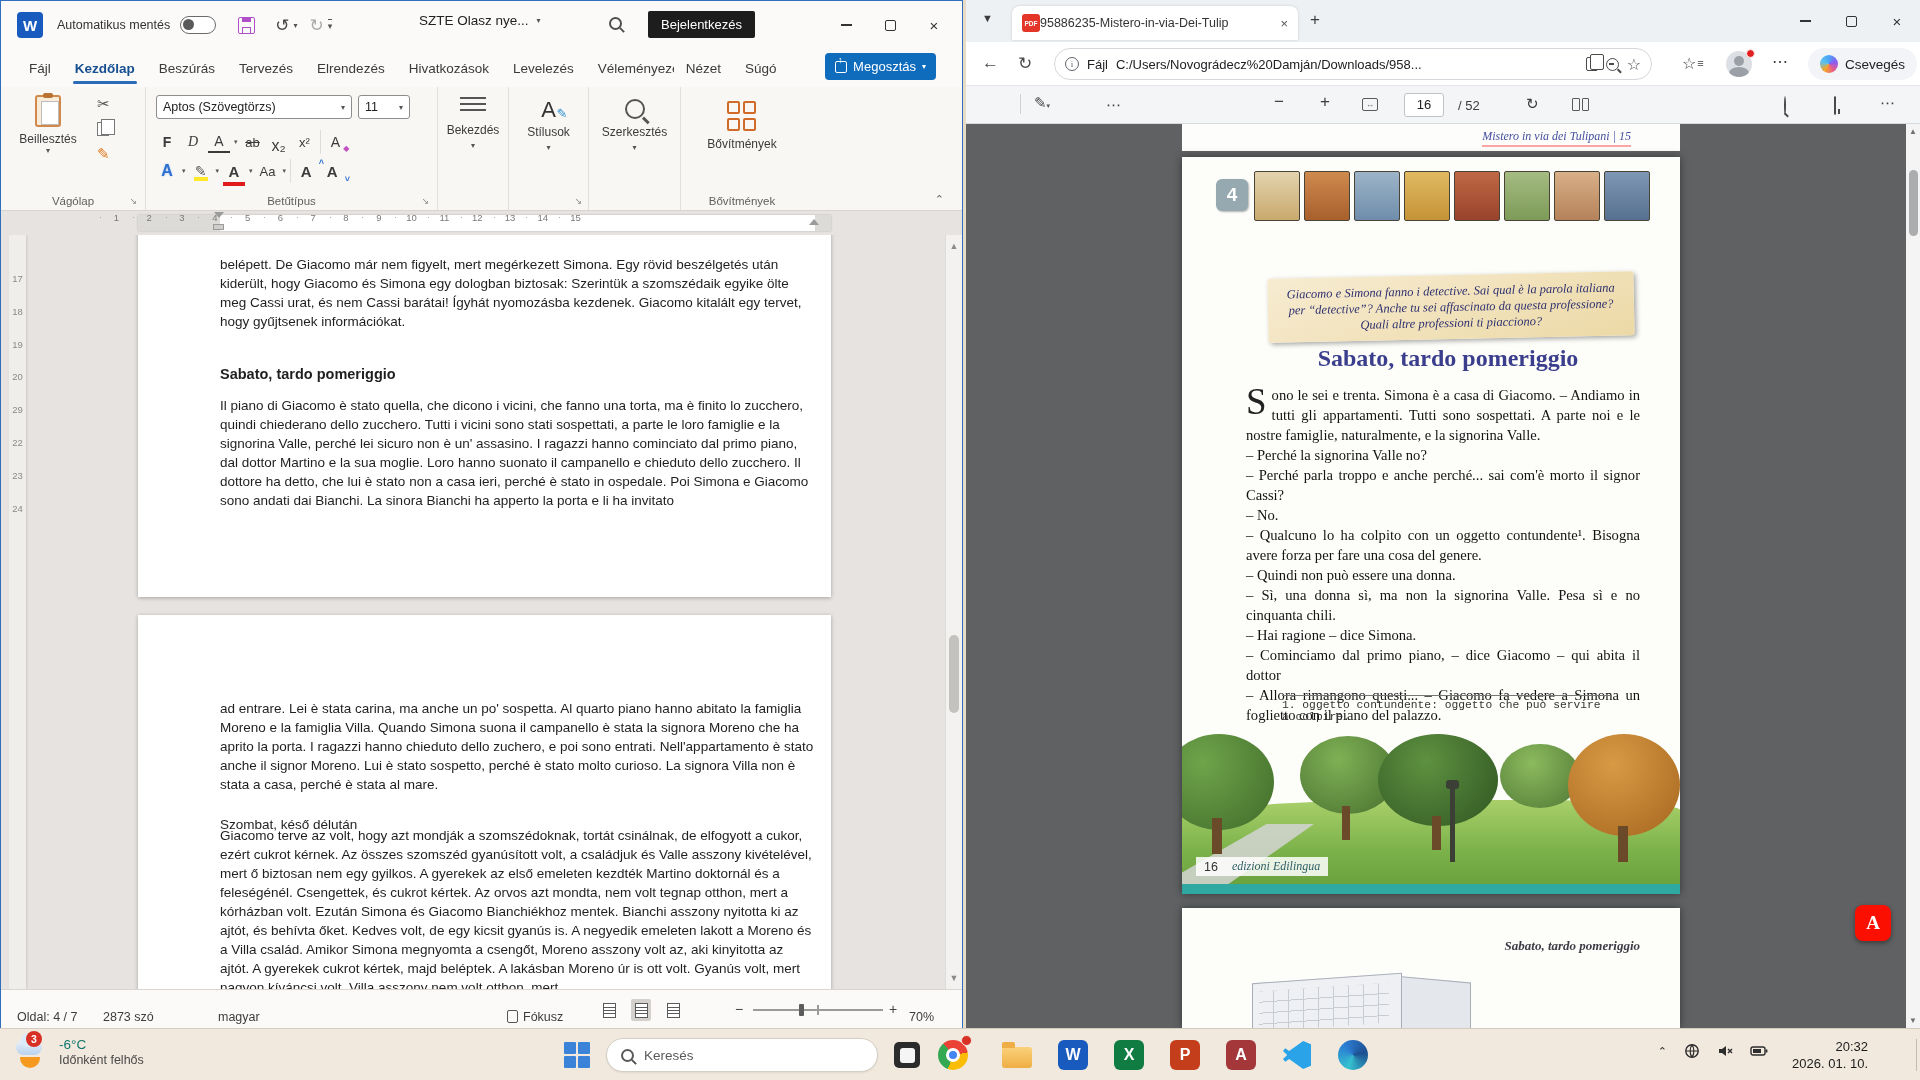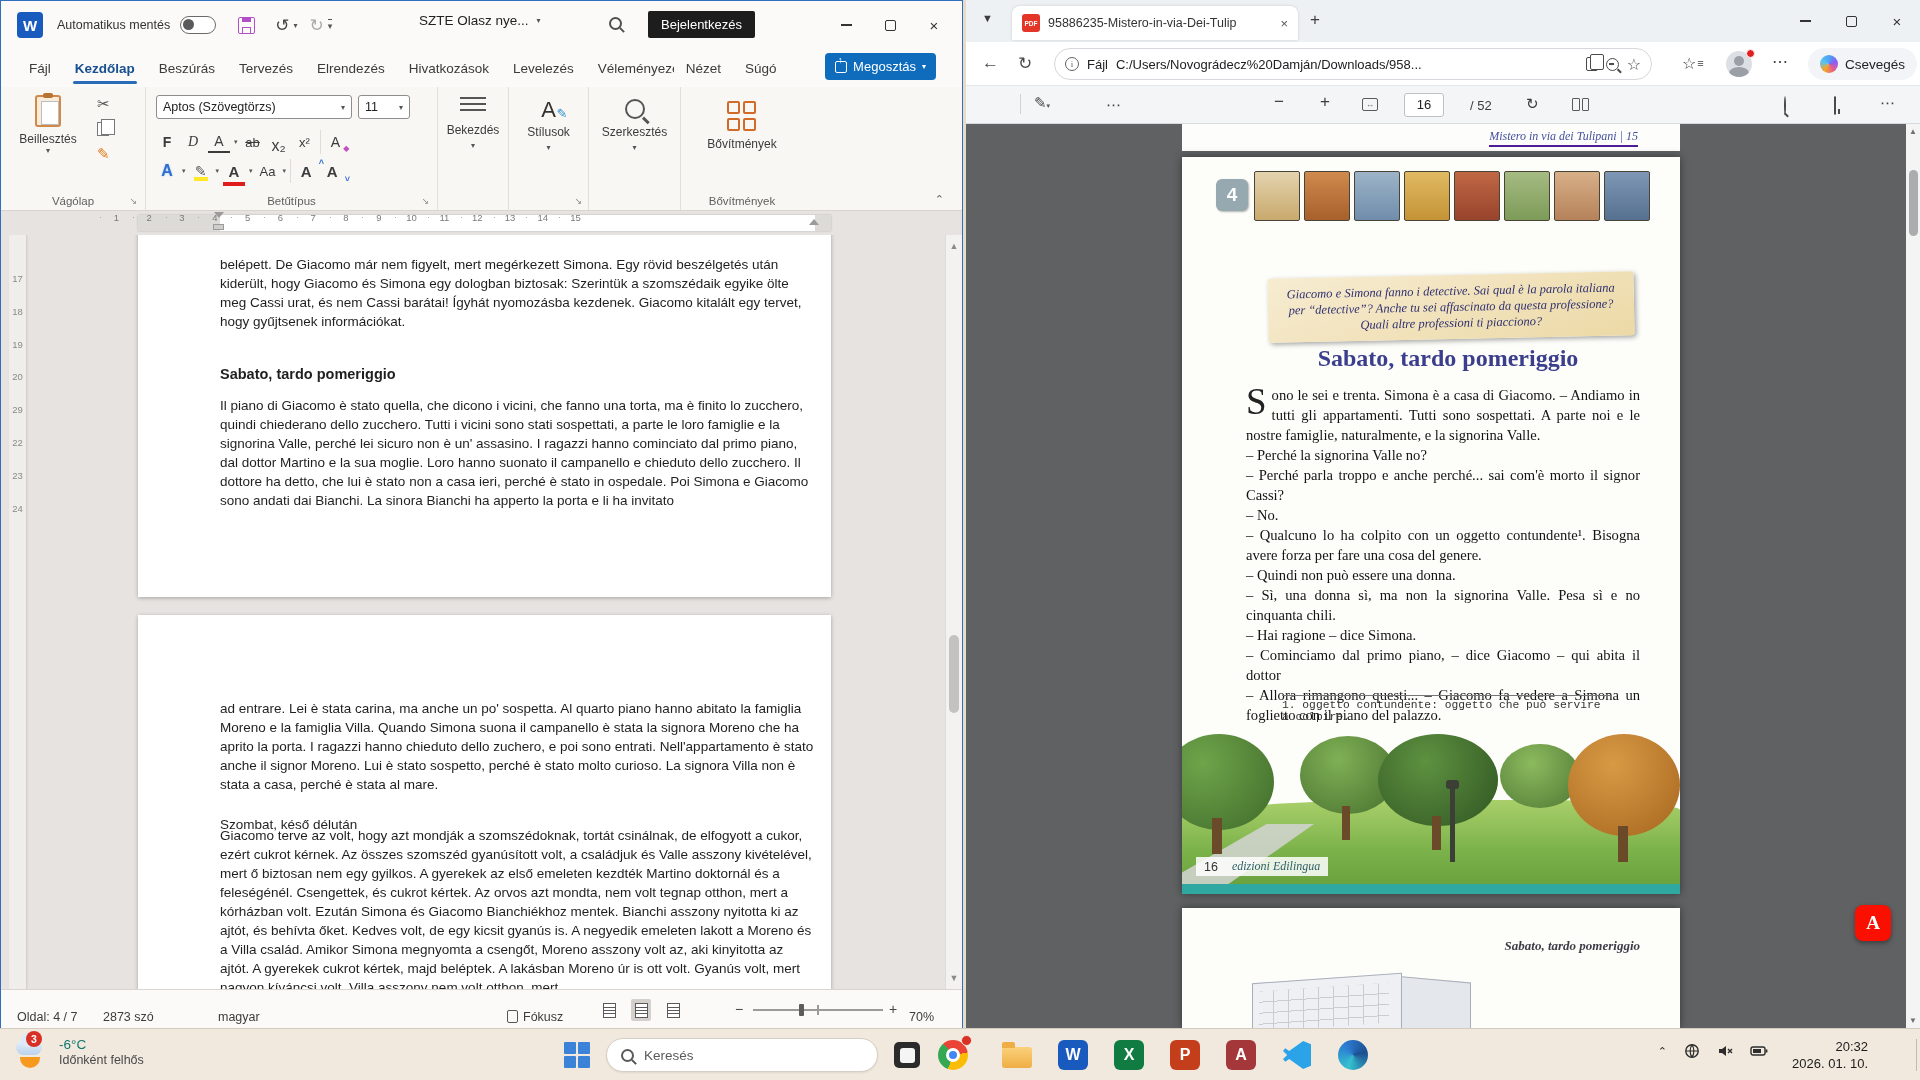--- a/index.html
+++ b/index.html
@@ -117,21 +117,21 @@
   .zoom-track { position:absolute; top:19px; left:752px; width:130px; height:2px; background:#9a9a98; }
   .zoom-tick { position:absolute; top:15px; left:816px; width:1.5px; height:10px; background:#9a9a98; }
   .zoom-thumb { position:absolute; top:14px; left:798px; width:5px; height:12px; background:#5c5c5c; border-radius:1px; }
   .zoom-pm { position:absolute; top:11px; font-size:14px; color:#444; }
 
   
   #edge-window { position:absolute; left:966px; top:0; width:954px; height:1028px; background:#eef1f4; }
   .e-tabstrip { height:42px; position:relative; background:#eef1f4; }
   .e-tabchev { position:absolute; left:16px; top:12px; font-size:11px; color:#3c3c3c; }
   .e-tab { position:absolute; left:46px; top:6px; width:286px; height:34px; background:#fff; border-radius:8px 8px 0 0;
-    box-shadow:0 0 3px rgba(0,0,0,.15); display:flex; align-items:center; padding:0 10px; gap:8px; }
+    box-shadow:0 0 3px rgba(0,0,0,.15); display:flex; align-items:center; padding:0 10px; gap:0; }
   .pdf-file-ic { width:18px; height:18px; background:#e33629; border-radius:3px; color:#fff; font-size:6.5px; font-weight:bold;
     display:flex; align-items:center; justify-content:center; }
   .e-tab-title { flex:1; font-size:12.5px; color:#333; white-space:nowrap; overflow:hidden; }
   .e-tab-x { font-size:13px; color:#555; }
   .e-newtab { position:absolute; left:344px; top:10px; font-size:17px; color:#3c3c3c; }
   .e-ctrls { position:absolute; right:0; top:0; height:42px; display:flex; }
   .e-ctrls > div { width:46px; display:flex; align-items:center; justify-content:center; color:#333; }
 
   .e-navbar { height:44px; background:#fff; position:relative; border-bottom:1px solid #e4e6e9; }
   .nav-ic { position:absolute; top:11px; font-size:17px; color:#4a4a4a; }
@@ -174,22 +174,22 @@
   .layout-ic { width:17px; height:13px; display:flex; gap:2px; }
   .layout-ic span { flex:1; border:1.4px solid #5a5a5a; border-radius:1px; }
   .pb-mag { width:13px; height:13px; border:1.8px solid #4a4a4a; border-radius:50%; position:relative; }
   .pb-mag::after { content:""; position:absolute; width:5px; height:1.8px; background:#4a4a4a; transform:rotate(45deg); right:-4px; bottom:-2px; }
   .pb-floppy { width:14px; height:14px; border:1.6px solid #4a4a4a; border-radius:2px; position:relative; }
   .pb-floppy::before { content:""; position:absolute; top:0; left:2.5px; right:2.5px; height:3.5px; background:#4a4a4a; }
   .pb-floppy::after { content:""; position:absolute; bottom:0; left:3px; right:3px; height:4.5px; border:1.4px solid #4a4a4a; border-bottom:none; }
 
   .e-viewport { position:relative; height:904px; background:#5f6163; overflow:hidden; }
   .pdf-sliver { position:absolute; left:216px; top:0; width:498px; height:27px; background:#fdfdfb; overflow:hidden; }
-  .sliver-text { position:absolute; right:42px; top:5px; font-family:"Liberation Serif",serif; font-style:italic;
-    font-size:12px; color:#44509e; border-bottom:2px solid #4c1d95; padding-bottom:1px; }
+  .sliver-text { position:absolute; right:49px; top:5px; font-family:"Liberation Serif",serif; font-style:italic;
+    font-size:12px; color:#44509e; border-bottom:2px solid #fca5a5; padding-bottom:1px; }
   .pdf-page16 { position:absolute; left:216px; top:33px; width:498px; height:737px; background:#fdfdfa;
     box-shadow:0 0 8px rgba(0,0,0,.45); overflow:hidden; }
   .chap-badge { position:absolute; left:34px; top:22px; width:32px; height:32px; background:#96a9b1; color:#fff;
     border-radius:6px; font-size:19px; font-weight:bold; display:flex; align-items:center; justify-content:center;
     box-shadow:1px 1px 2px rgba(0,0,0,.3); }
   .comic-strip { position:absolute; left:72px; top:14px; width:396px; height:50px; display:flex; gap:4px; }
   .comic-strip span { flex:1; border:1px solid #4a4438; border-radius:2px; }
   .cp1{background:linear-gradient(#e3d3ae,#c9a96d);} .cp2{background:linear-gradient(#cf8a4e,#a8602c);}
   .cp3{background:linear-gradient(#9db4c8,#6f8dab);} .cp4{background:linear-gradient(#e0ba62,#c59336);}
   .cp5{background:linear-gradient(#c06845,#98432c);} .cp6{background:linear-gradient(#a5bb82,#7d9b58);}
@@ -541,21 +541,21 @@
     <span class="pb" style="left:22px;top:12px;"><span class="toc-ic"></span></span>
     <span class="pb-div" style="left:54px;"></span>
     <span class="pb pb-pen" style="left:68px;">✎<span style="font-size:7px;color:#555;">▾</span></span>
     <span class="pb pb-dots" style="left:140px;top:10px;">⋯</span>
     <span class="pb pb-pm" style="left:308px;top:6px;">−</span>
     <span class="pb pb-pm" style="left:354px;top:6px;">+</span>
     <span class="pb" style="left:396px;top:12px;">
         <span class="fit-ic">↔</span>
       </span>
     <span class="pb page-box" style="left:438px;top:7px;">16</span>
-    <span class="pb pb-total" style="left:504px;">/ 52</span>
+    <span class="pb pb-total" style="left:492px;">/ 52</span>
     <span class="pb rot-ic" style="left:560px;top:9px;">↻</span>
     <span class="pb" style="left:606px;top:12px;">
         <span class="layout-ic">
           <span></span>
           <span></span>
         </span>
       </span>
     <span class="pb" style="left:818px;top:11px;"><span class="pb-mag"></span></span>
     <span class="pb" style="left:868px;top:11px;"><span class="pb-floppy"></span></span>
     <span class="pb pb-dots" style="left:914px;top:8px;">⋯</span>

